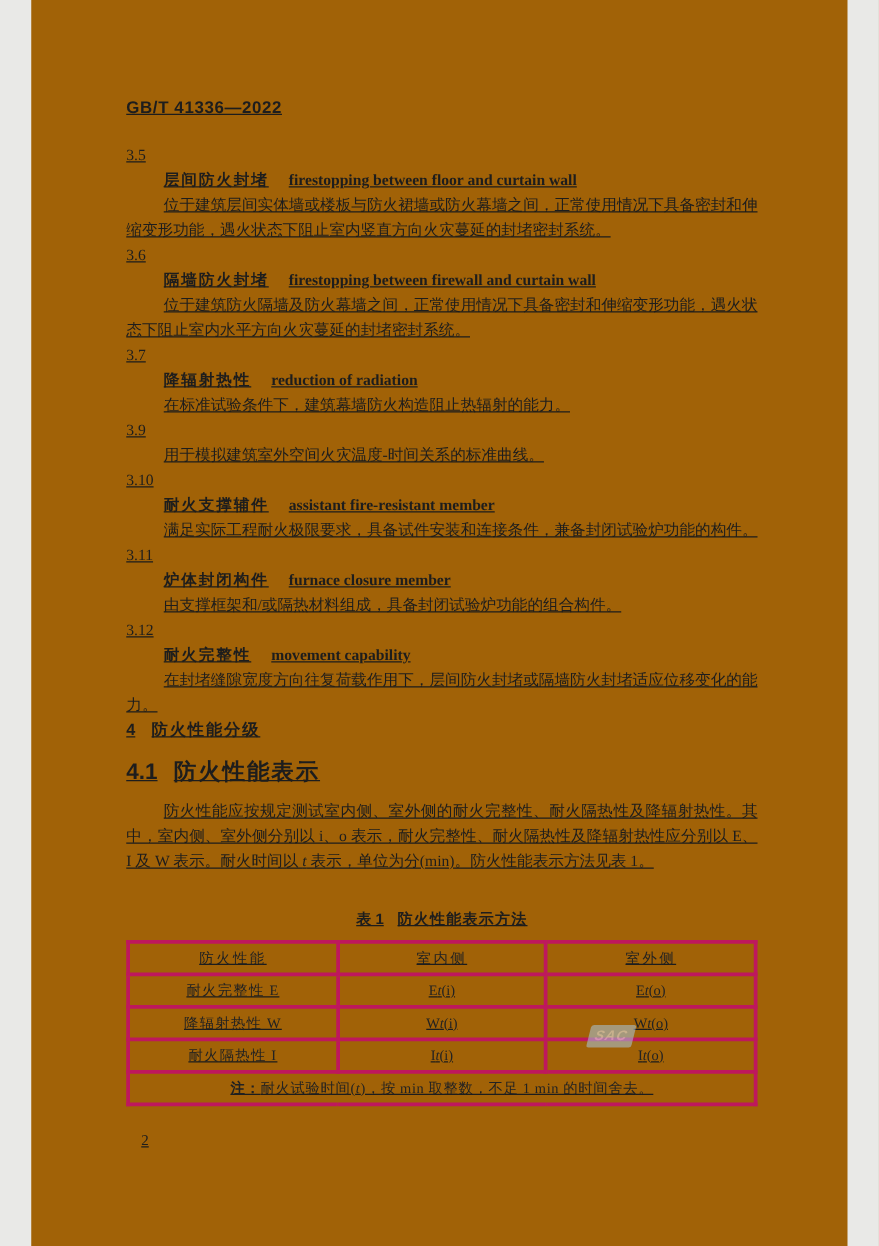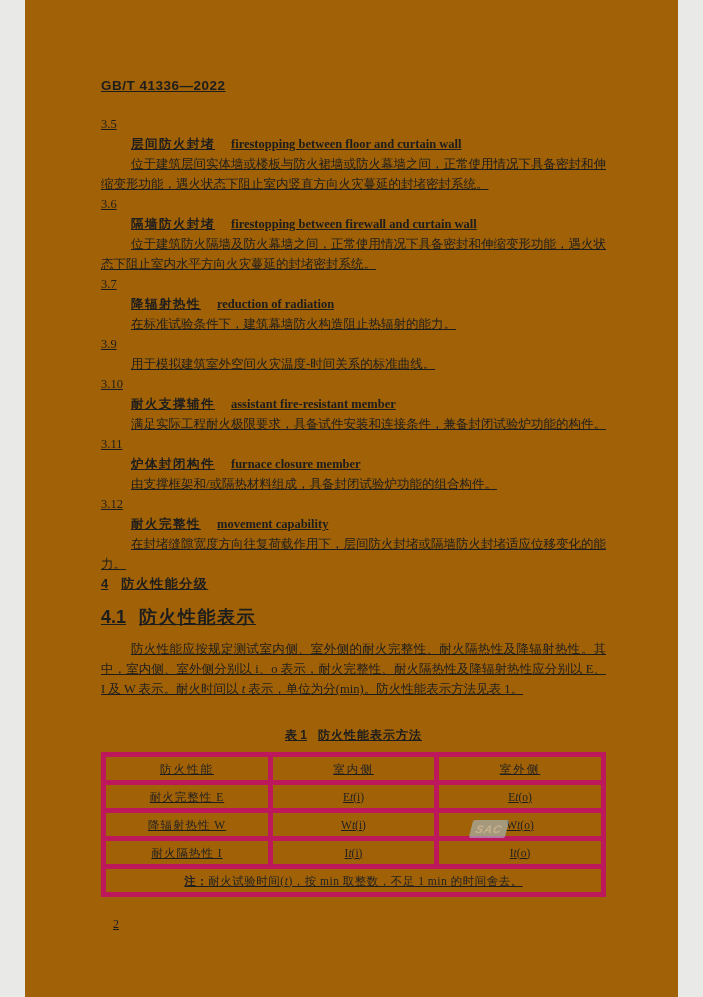--- a/index.html
+++ b/index.html
@@ -58,21 +58,21 @@
   table.gb {
     width: 100%;
     border-collapse: collapse;
     margin-top: 7px;
     font-size: 11.5px;
     color: #222;
     border-top: 2px solid #2b2b2b;
     border-bottom: 2px solid #2b2b2b;
   }
   table.gb th, table.gb td {
-    border: 5px solid #be185d;
+    border: 3px solid #be185d;
     text-align: center;
     font-weight: normal;
     height: 21px;
     padding: 1px 4px;
   }
   table.gb th { letter-spacing: 2px; }
   table.gb col.c1 { width: 33.4%; }
   table.gb col.c2 { width: 33.2%; }
   table.gb col.c3 { width: 33.4%; }
   .row-label { letter-spacing: 1px; margin-top: 23px; }

